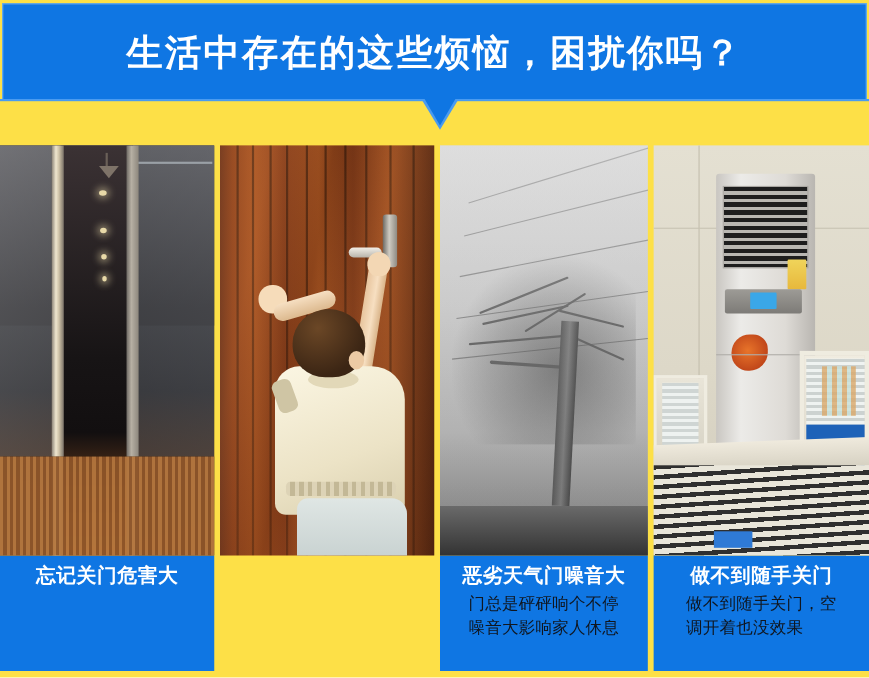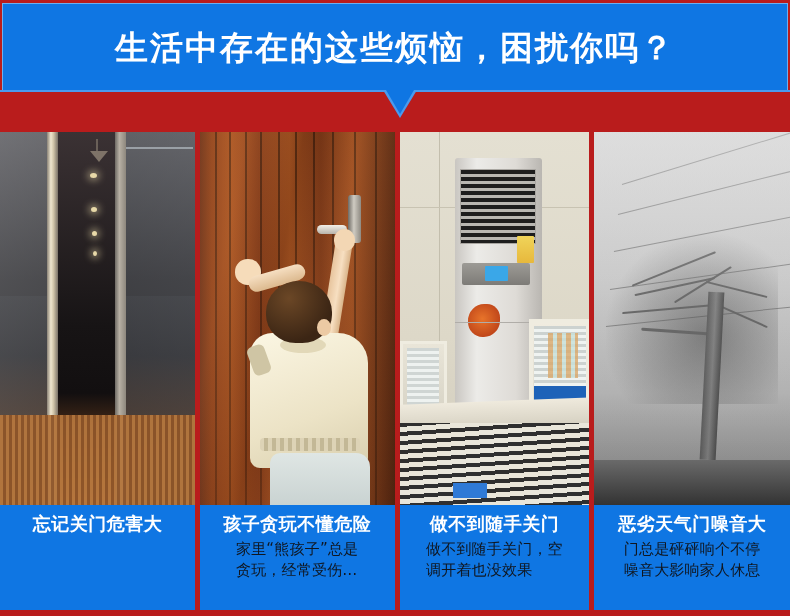--- a/index.html
+++ b/index.html
@@ -2,21 +2,21 @@
 <html><head>
 <meta charset="utf-8">
 <style>
   * { margin:0; padding:0; box-sizing:border-box; }
   html,body {
     width:790px; height:616px;
     background:#ffffff;
     font-family:"DejaVu Sans","Liberation Sans",sans-serif;
     overflow:hidden;
   }
-  .page { position:relative; width:790px; height:616px; background:#b91c1c; }
+  .page { position:relative; width:790px; height:616px; background:#fde047; }
 
   
   .header-wrap { position:absolute; left:0; top:0; width:790px; height:120px; }
   .header-bar {
     position:absolute; left:2px; top:3px; width:786px; height:87px;
     background:#0f76e3;
     border-top:1px solid #6bb0f0;
     border-left:1px solid #6bb0f0;
     border-right:1px solid #6bb0f0;
     display:flex; align-items:center; justify-content:center;
@@ -342,24 +342,45 @@
         <div class="hand-left"></div>
         <div class="arm2"></div>
         <div class="shirt"></div>
         <div class="sleeve-cuff"></div>
         <div class="collar"></div>
         <div class="head"></div>
         <div class="ear"></div>
         <div class="waist"></div>
         <div class="pants"></div>
       </div>
+    </div>
+
+    <div class="panel">
+      <div class="photo p3">
+        <div class="wire" style="left:14%; top:14%; width:100%; transform:rotate(-17deg);"></div>
+        <div class="wire" style="left:12%; top:22%; width:100%; transform:rotate(-14deg);"></div>
+        <div class="wire" style="left:10%; top:32%; width:105%; transform:rotate(-11deg);"></div>
+        <div class="wire" style="left:8%;  top:42%; width:108%; transform:rotate(-8deg);"></div>
+        <div class="wire" style="left:6%;  top:52%; width:110%; transform:rotate(-6deg);"></div>
+        <div class="canopy"></div>
+        <div class="branch" style="left:16%; top:32%; width:46%; height:2px; transform:rotate(-22deg);"></div>
+        <div class="branch" style="left:20%; top:39%; width:42%; height:2px; transform:rotate(-12deg);"></div>
+        <div class="branch" style="left:14%; top:46%; width:48%; height:2px; transform:rotate(-5deg);"></div>
+        <div class="branch" style="left:24%; top:54%; width:40%; height:3px; transform:rotate(4deg);"></div>
+        <div class="branch" style="left:36%; top:36%; width:34%; height:2px; transform:rotate(-32deg);"></div>
+        <div class="branch" style="left:56%; top:44%; width:32%; height:2px; transform:rotate(14deg);"></div>
+        <div class="branch" style="left:58%; top:52%; width:30%; height:2px; transform:rotate(24deg);"></div>
+        <div class="trunk"></div>
+        <div class="fog"></div>
+        <div class="ground"></div>
+      </div>
       <div class="caption">
-        <div class="cap-title">孩子贪玩不懂危险</div>
-        <div class="cap-body">家里“熊孩子”总是
-贪玩，经常受伤…</div>
+        <div class="cap-title">恶劣天气门噪音大</div>
+        <div class="cap-body">门总是砰砰响个不停
+噪音大影响家人休息</div>
       </div>
     </div>
 
     <div class="panel">
       <div class="photo p4">
         <div class="corner"></div>
         <div class="wall-line"></div>
         <div class="ac"></div>
         <div class="vents"></div>
         <div class="label"></div>
@@ -377,40 +398,14 @@
         <div class="blinds"></div>
         <div class="blinds-tape"></div>
       </div>
       <div class="caption">
         <div class="cap-title">做不到随手关门</div>
         <div class="cap-body">做不到随手关门，空
 调开着也没效果</div>
       </div>
     </div>
 
-    <div class="panel">
-      <div class="photo p3">
-        <div class="wire" style="left:14%; top:14%; width:100%; transform:rotate(-17deg);"></div>
-        <div class="wire" style="left:12%; top:22%; width:100%; transform:rotate(-14deg);"></div>
-        <div class="wire" style="left:10%; top:32%; width:105%; transform:rotate(-11deg);"></div>
-        <div class="wire" style="left:8%;  top:42%; width:108%; transform:rotate(-8deg);"></div>
-        <div class="wire" style="left:6%;  top:52%; width:110%; transform:rotate(-6deg);"></div>
-        <div class="canopy"></div>
-        <div class="branch" style="left:16%; top:32%; width:46%; height:2px; transform:rotate(-22deg);"></div>
-        <div class="branch" style="left:20%; top:39%; width:42%; height:2px; transform:rotate(-12deg);"></div>
-        <div class="branch" style="left:14%; top:46%; width:48%; height:2px; transform:rotate(-5deg);"></div>
-        <div class="branch" style="left:24%; top:54%; width:40%; height:3px; transform:rotate(4deg);"></div>
-        <div class="branch" style="left:36%; top:36%; width:34%; height:2px; transform:rotate(-32deg);"></div>
-        <div class="branch" style="left:56%; top:44%; width:32%; height:2px; transform:rotate(14deg);"></div>
-        <div class="branch" style="left:58%; top:52%; width:30%; height:2px; transform:rotate(24deg);"></div>
-        <div class="trunk"></div>
-        <div class="fog"></div>
-        <div class="ground"></div>
-      </div>
-      <div class="caption">
-        <div class="cap-title">恶劣天气门噪音大</div>
-        <div class="cap-body">门总是砰砰响个不停
-噪音大影响家人休息</div>
-      </div>
-    </div>
-
   </div>
 </div>
 
 </body></html>

